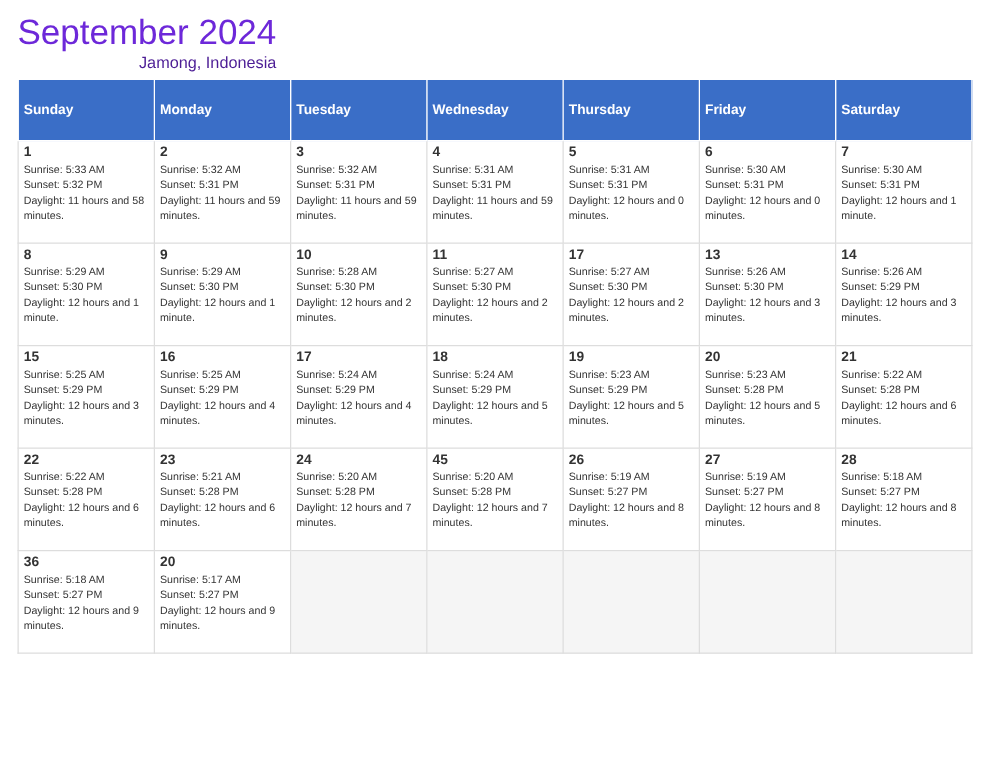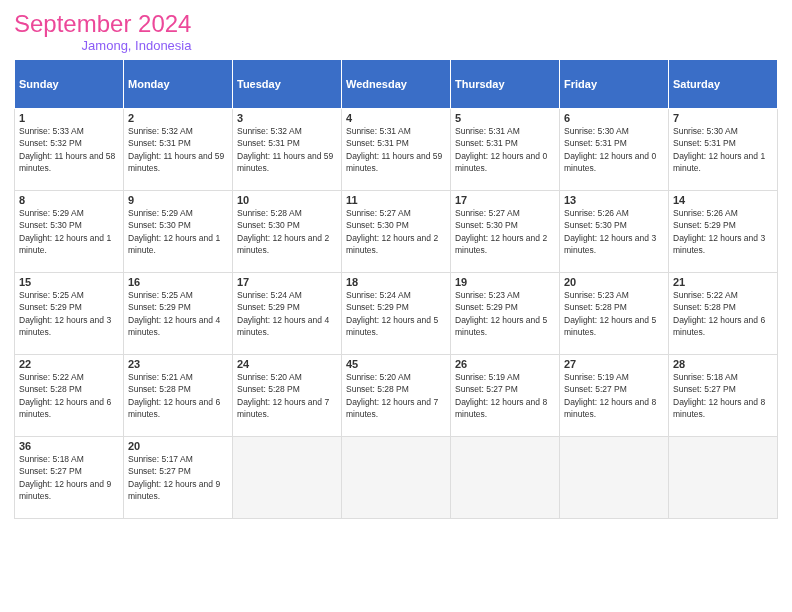--- a/index.html
+++ b/index.html
@@ -24,27 +24,27 @@
     }
     .logo {
       display: flex;
       align-items: center;
       gap: 4px;
     }
     .title-area {
       text-align: right;
     }
     .month-title {
-      font-size: 24px;
-      color: #ec4899;
+      font-size: 28px;
+      color: #6d28d9;
       font-weight: normal;
     }
     .location {
       font-size: 13px;
-      color: #8b5cf6;
+      color: #4c1d95;
     }
     .calendar {
       width: 100%;
       border-collapse: collapse;
       table-layout: fixed;
     }
     .calendar th {
       background: #3a6ec7;
       color: #fff;
       font-size: 11px;

